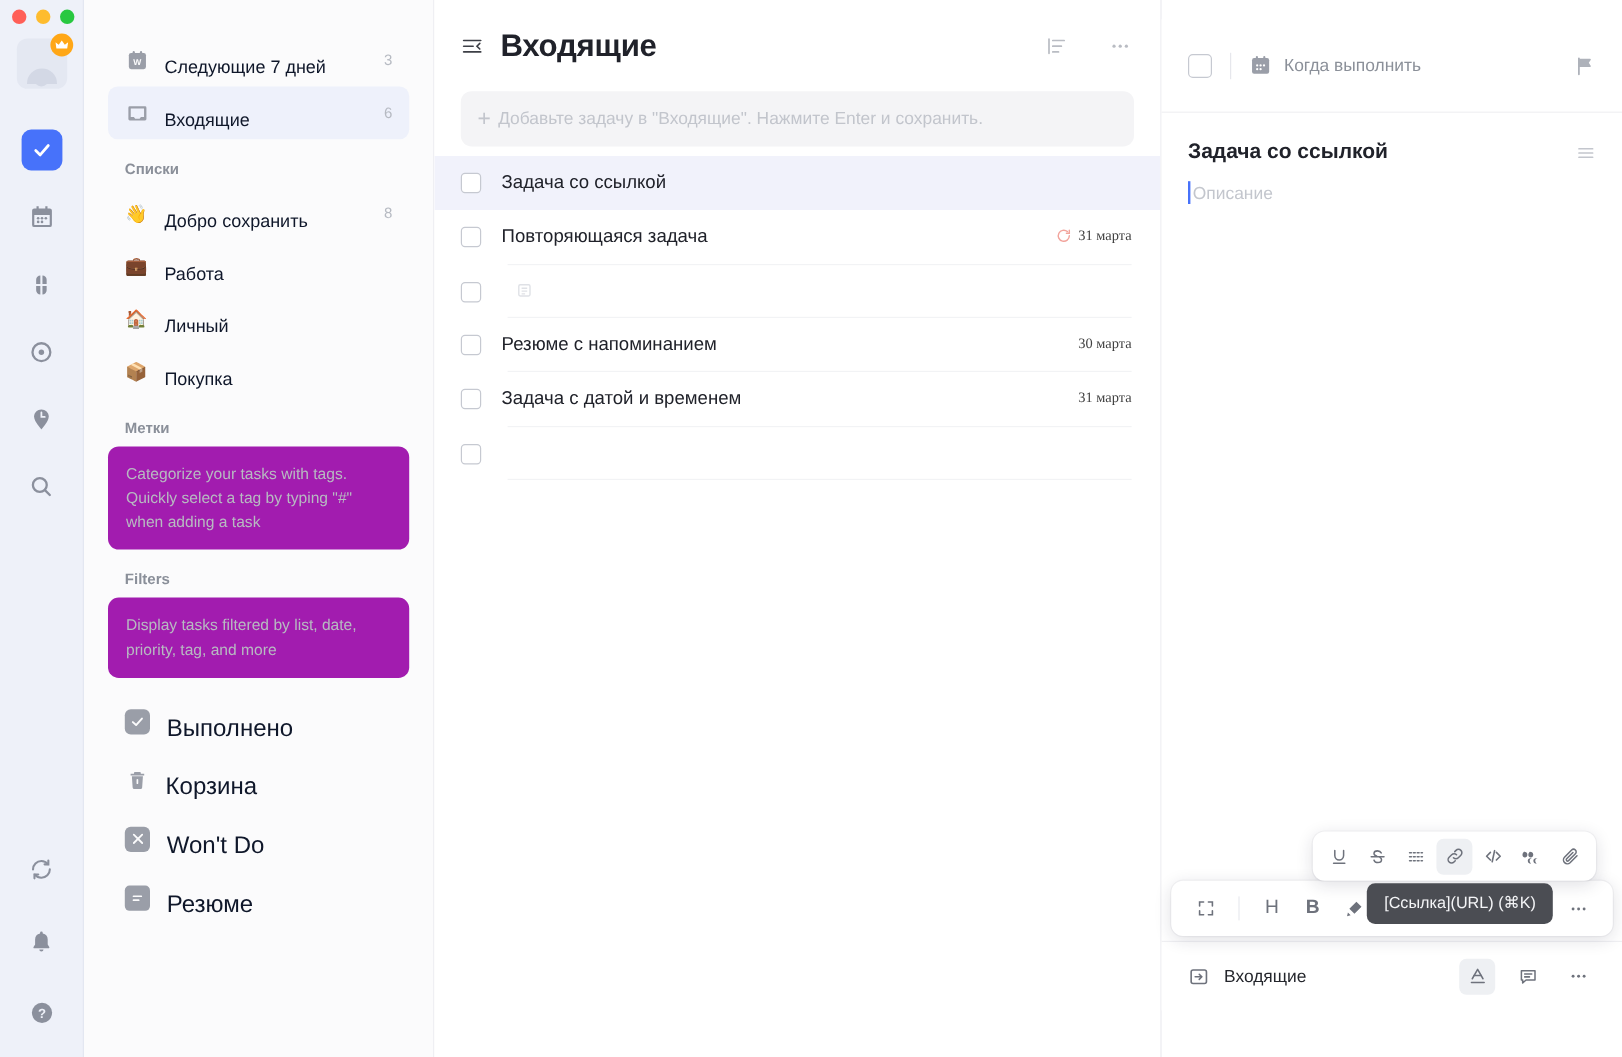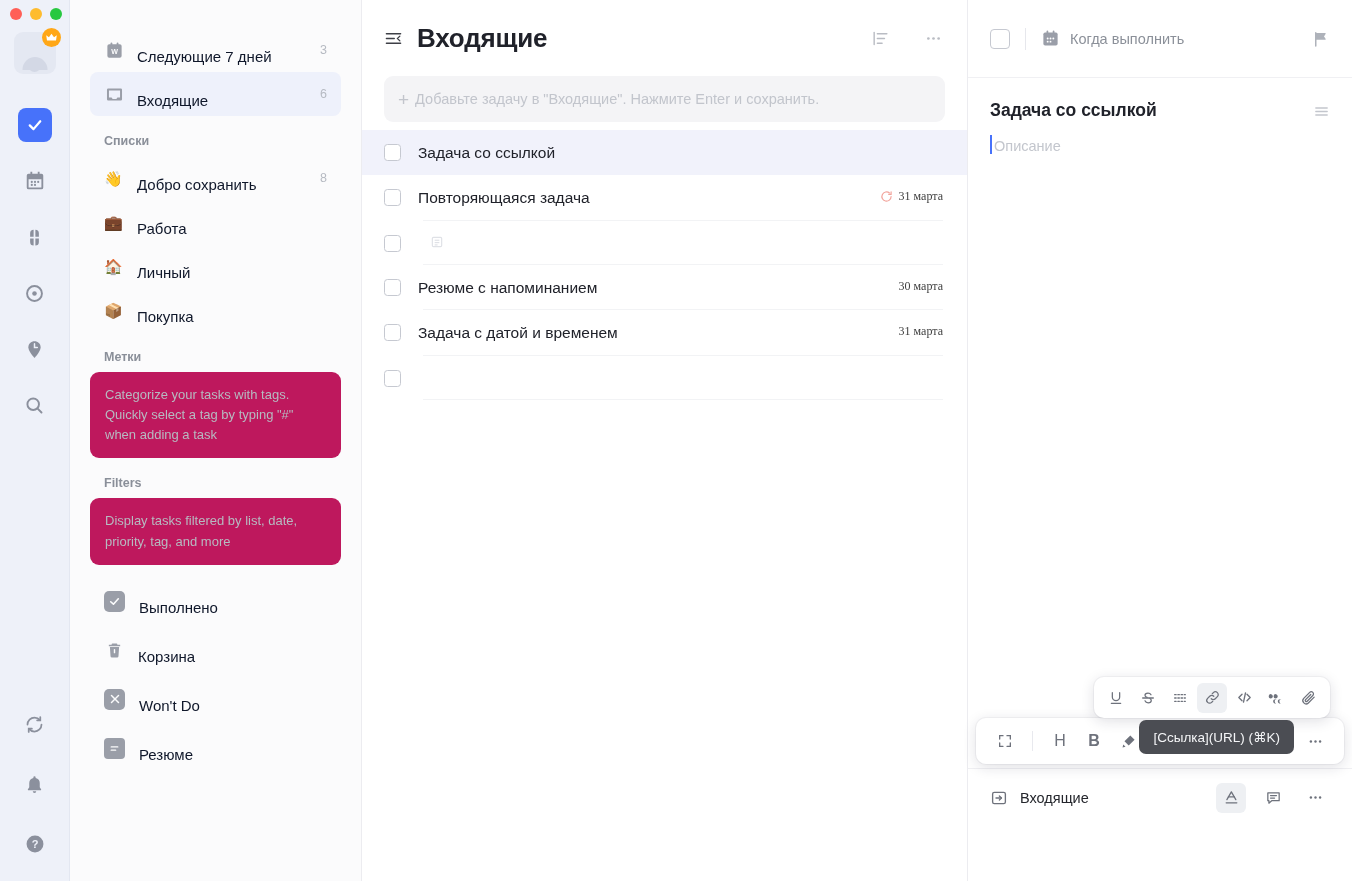--- a/index.html
+++ b/index.html
@@ -67,32 +67,32 @@
   }
   .nav-emoji { font-size:15px; line-height:1; width:20px; text-align:center; flex:0 0 20px;}
   .nav-label { font-size:15px; color:#0f172a; flex:1 1 auto; white-space:nowrap;margin-top:12px; }
   .nav-count { font-size:12.5px; color:#b6bac2; }
 
   .section-title {
     font-size:12.5px; color:#8a8f99; font-weight:600;
     padding:0 14px; margin:18px 0 8px 0;
   }
   .hint-box {
-    background:#be185d; border-radius:9px; padding:13px 15px;
+    background:#a21caf; border-radius:9px; padding:13px 15px;
     font-size:13px; line-height:1.55; color:#b7bac1;
   }
 
   .bottom-list { margin-top:12px; }
   .sq-ico {
     width:21px; height:21px; border-radius:5px; background:#9a9ea8;
     display:flex; align-items:center; justify-content:center; color:#fbfbfc;
     flex:0 0 21px;
   }
   .bottom-list .nav-item { height:49px; gap:14px; }
-  .bottom-list .nav-label { font-size:15px; }
+  .bottom-list .nav-label { font-size:20px; }
 
   
   .center {
     flex:1 1 auto; height:881px; background:#fff;
     border-right:1px solid #ececf0; position:relative; overflow:hidden;
   }
   .center-head {
     height:76px; display:flex; align-items:center; padding:0 24px 0 22px; gap:14px;
   }
   .collapse-ico { color:#3d3f46; cursor:pointer; display:flex; }
@@ -125,21 +125,21 @@
   .task-date { font-size:12px; color:#404040; white-space:nowrap;font-family:Liberation Serif, serif; }
   .repeat-ico { color:#f2a49c; display:flex; }
   .note-ico { color:#dfe1e6; display:flex; }
   .task-sep {
     position:absolute; left:61px; right:24px; bottom:0; height:1px; background:#f2f3f5;
   }
 
   
   .right {
     width:384px; flex:0 0 384px; height:826px; background:#fff;
-    display:flex; flex-direction:column; position:relative;
+    display:flex; flex-direction:column; position:relative;margin-top:16px;
   }
   .right-head {
     height:78px; display:flex; align-items:center; padding:0 22px; gap:0;
     border-bottom:1px solid #f0f0f3;
   }
   .rh-cb {
     width:20px; height:20px; border:1.6px solid #c6c9d1; border-radius:4px; background:#fff;
     flex:0 0 20px;
   }
   .rh-div { width:1px; height:22px; background:#e6e7ec; margin:0 15px; }

